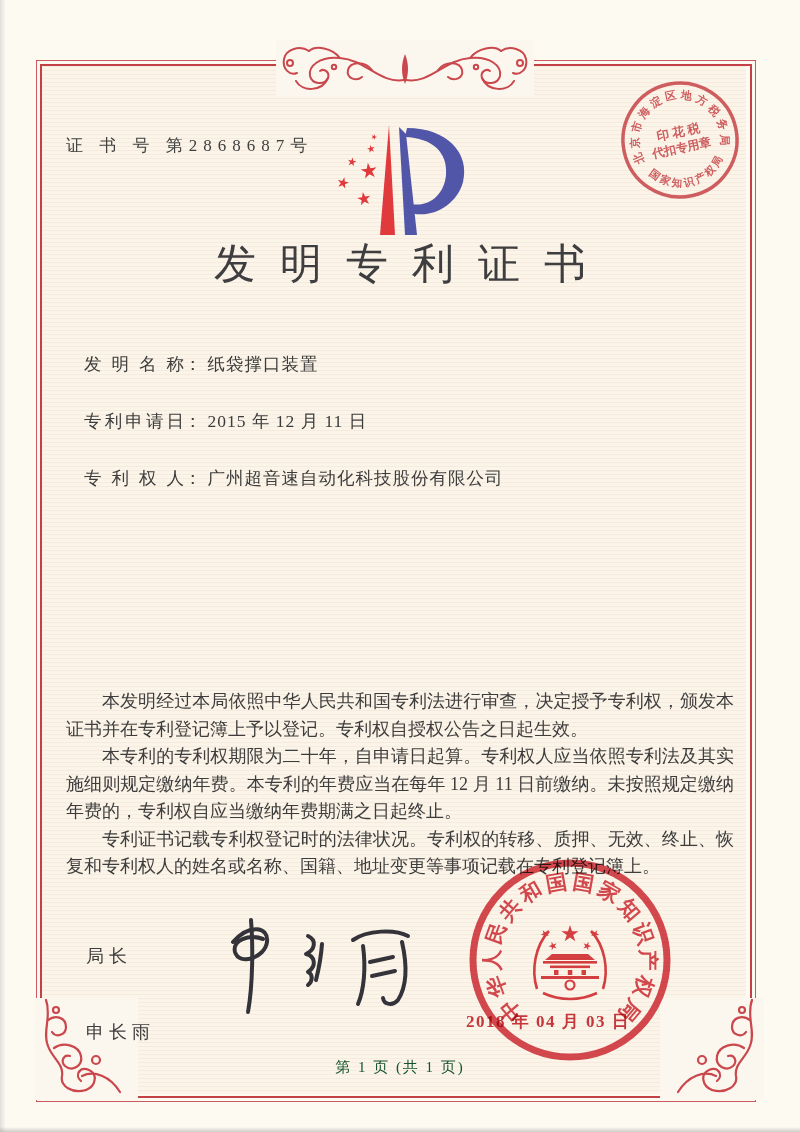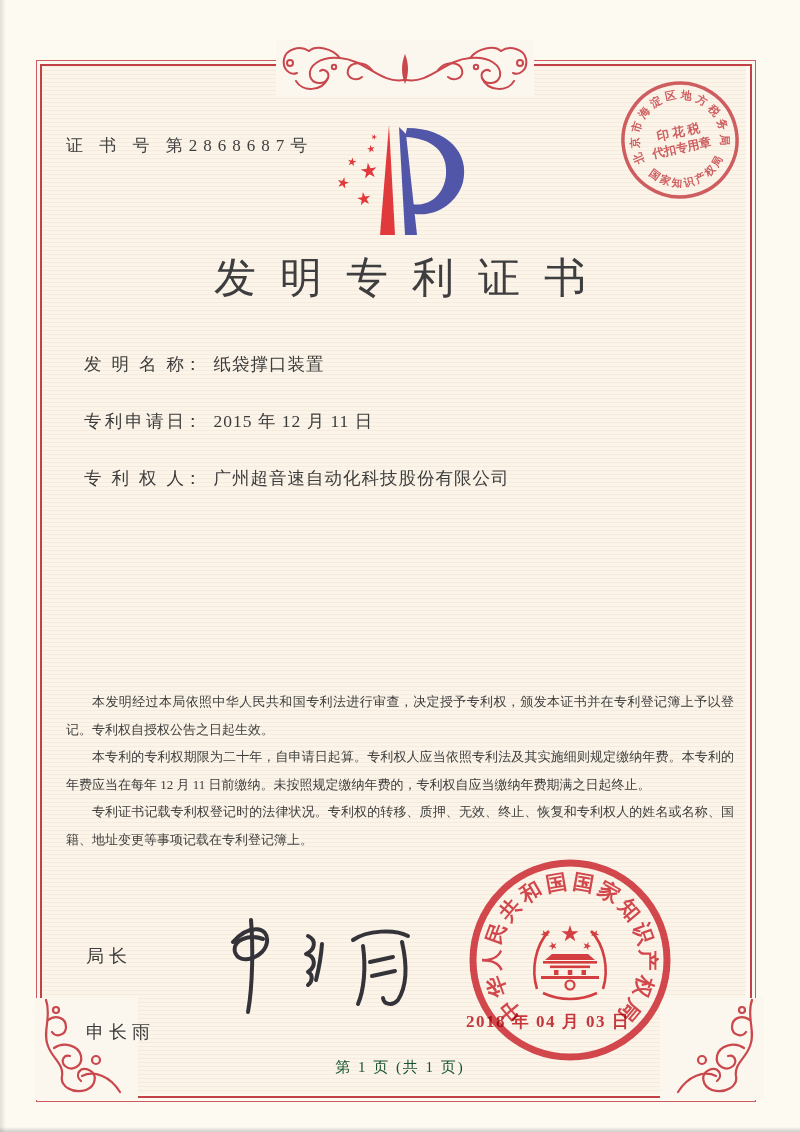--- a/index.html
+++ b/index.html
@@ -33,32 +33,32 @@
   .cert-no{
     position:absolute;left:66px;top:134px;
     font-size:17px;letter-spacing:6px;color:#404040;
   }
   .logo{position:absolute;left:320px;top:108px;width:160px;height:130px;}
   .tax-stamp{
     position:absolute;left:616px;top:76px;width:128px;height:128px;
     transform:rotate(-12deg);mix-blend-mode:multiply;opacity:.92;
   }
   .title{
-    position:absolute;left:0;top:250px;width:100%;
+    position:absolute;left:0;top:236px;width:100%;
     text-align:center;font-size:42px;color:#3e3d3f;
     letter-spacing:24px;text-indent:24px;font-weight:400;
   }
   .fields{position:absolute;left:84px;top:352px;font-size:17.5px;color:#3c3c3c;}
   .row{height:26px;margin-bottom:31px;white-space:nowrap;}
   .lbl{display:inline-block;width:100px;text-align:justify;text-align-last:justify;vertical-align:bottom;}
   .colon{display:inline-block;}
-  .val{display:inline-block;margin-left:12px;letter-spacing:1px;}
+  .val{display:inline-block;margin-left:6px;letter-spacing:1px;}
   .paras{
     position:absolute;left:66px;top:688px;width:668px;
-    font-size:13px;line-height:27.5px;color:#3d3d3d;text-align:justify;
+    font-size:18px;line-height:27.5px;color:#3d3d3d;text-align:justify;
   }
   .paras p{margin:0;text-indent:2em;}
   .sig-title{position:absolute;left:86px;top:944px;font-size:18px;letter-spacing:5px;color:#3c3c3c;}
   .sig-name{position:absolute;left:86px;top:1020px;font-size:18px;letter-spacing:5px;color:#3c3c3c;text-align:right;}
   .signature{position:absolute;left:205px;top:912px;width:215px;height:108px;}
   .seal{position:absolute;left:464px;top:854px;width:212px;height:212px;mix-blend-mode:multiply;opacity:.95;}
   .seal-date{
     position:absolute;left:466px;top:1010px;font-size:17px;font-weight:600;
     color:#c93a42;letter-spacing:1.5px;mix-blend-mode:multiply;
   }

